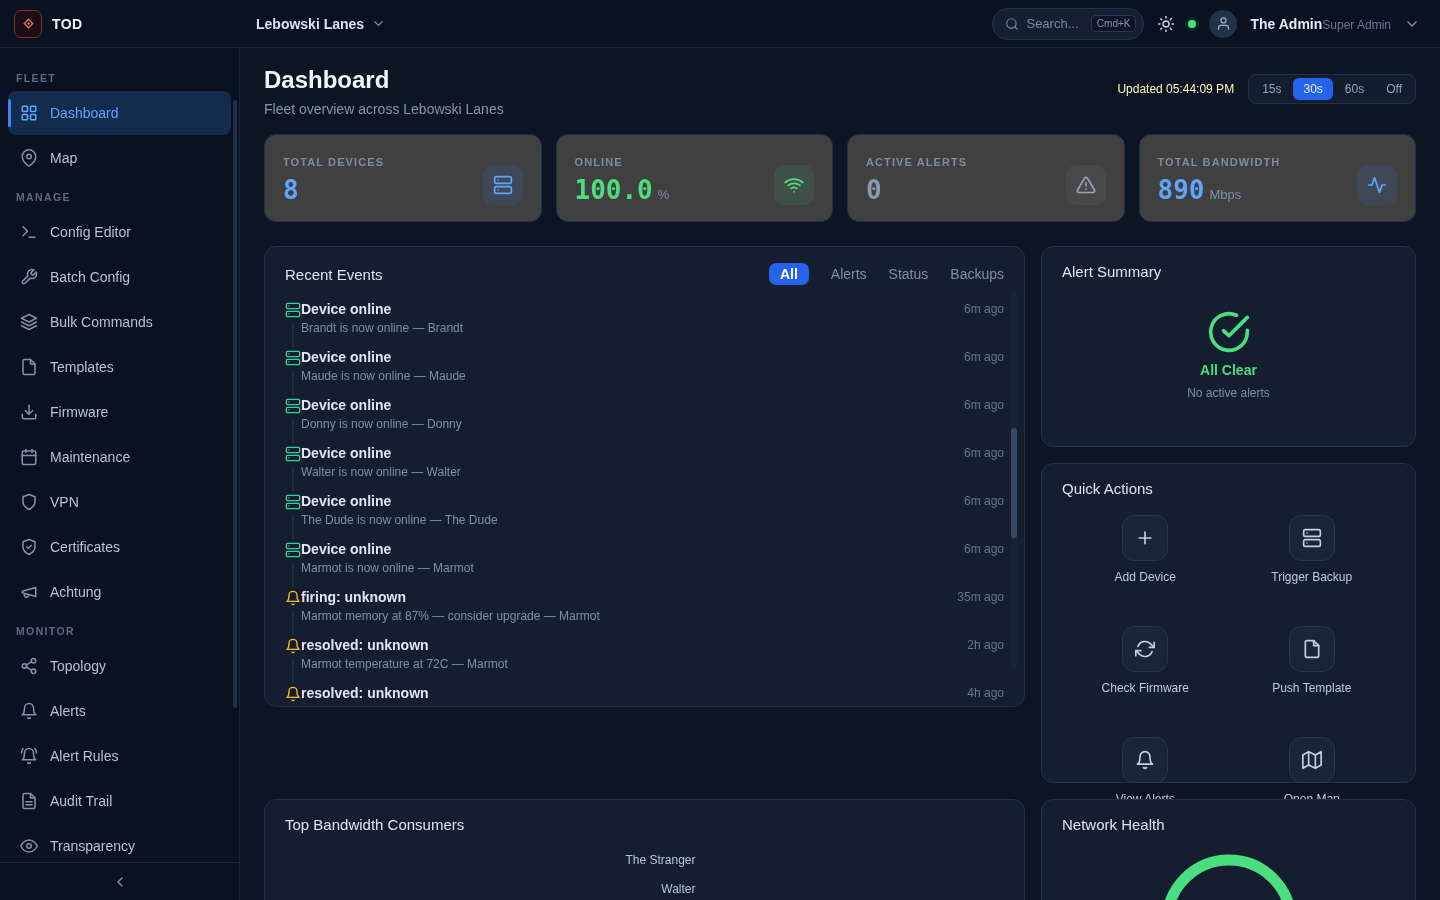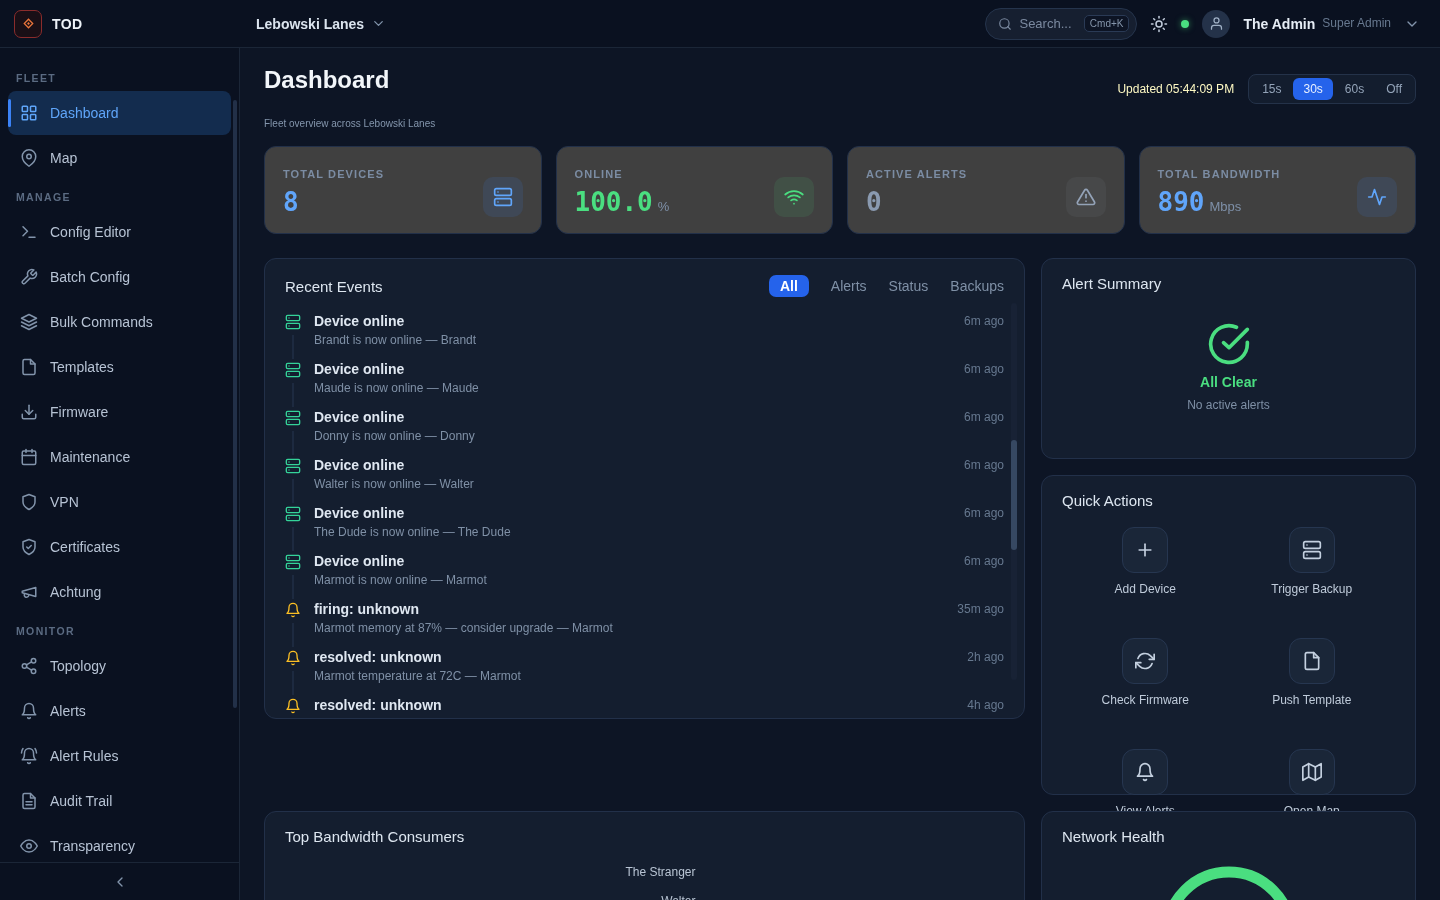--- a/index.html
+++ b/index.html
@@ -24,21 +24,21 @@
   .org svg, .user-chev { color:#8294ab; }
   .topbar-right { display:flex; align-items:center; gap:13px; }
   .search { width:152px; height:32px; background:#161f30; border:1px solid #25344c; border-radius:16px;
             display:flex; align-items:center; gap:7px; padding:0 7px 0 12px; color:#7b8aa0; font-size:13px; cursor:text; }
   .kbd { margin-left:auto; background:#0d1424; border:1px solid #2a3a55; border-radius:5px;
          font-size:10px; padding:2px 5px; color:#8595ab; white-space:nowrap; }
   .icon-btn { color:#c3cedd; cursor:pointer; display:flex; }
   .status-dot { width:8px; height:8px; border-radius:50%; background:#4ade80; box-shadow:0 0 6px rgba(74,222,128,.55); }
   .avatar { width:28px; height:28px; border-radius:50%; background:#243249; display:flex;
             align-items:center; justify-content:center; color:#9fb0c5; }
-  .user-meta { display:flex; align-items:flex-start; gap:7px; cursor:pointer; }
+  .user-meta { display:flex; align-items:flex-end; cursor:pointer; }
   .user-name { font-size:14px; font-weight:600; color:#e6edf5; }
   .user-role { font-size:12px; color:#67788f; }
 
   
   .shell { flex:1; display:flex; min-height:0; }
   .sidebar { width:240px; min-width:240px; background:#0a1120; border-right:1px solid #1b2637;
              position:relative; padding-top:14px; }
   .nav-label { font-size:10.5px; letter-spacing:.13em; color:#5b6b82; padding:10px 16px 6px; font-weight:700; }
   .nav-item { height:44px; margin:1px 8px; border-radius:8px; display:flex; align-items:center; gap:12px;
               padding:0 12px; color:#b7c3d4; font-size:14px; cursor:pointer; position:relative; }
@@ -49,21 +49,21 @@
                              border-radius:2px; background:#3b82f6; }
   .sidebar-scroll { position:absolute; right:2px; top:52px; width:4px; height:608px;
                     background:#223048; border-radius:2px; }
   .collapse { position:absolute; bottom:0; left:0; right:0; height:38px; border-top:1px solid #1b2637;
               display:flex; align-items:center; justify-content:center; color:#8294ab; cursor:pointer; }
 
   
   .content { flex:1; padding:18px 24px; position:relative; overflow:hidden; background:#0d1525; }
   .page-head { display:flex; justify-content:space-between; align-items:flex-start; }
   .page-title { font-size:24px; font-weight:700; color:#f2f6fa; }
-  .page-sub { font-size:10px; color:#8496ad; margin-top:24px; }
+  .page-sub { font-size:14px; color:#8496ad; margin-top:7px; }
   .head-right { display:flex; align-items:center; gap:14px; margin-top:8px; }
   .updated { font-size:12px; color:#fef9c3; }
   .segmented { display:flex; background:#131d2e; border:1px solid #243249; border-radius:8px; padding:3px; gap:2px; }
   .seg { font-size:12px; color:#93a3b8; padding:4px 10px; border-radius:6px; cursor:pointer; }
   .seg.active { background:#2563eb; color:#e8f0ff; }
 
   .stats-row { display:flex; gap:14px; margin-top:17px; }
   .stat-card { flex:1; background:#404040; border:1px solid #223049; border-radius:12px;
                padding:16px 18px; display:flex; justify-content:space-between; align-items:flex-end; height:88px; }
   .stat-label { font-size:11px; letter-spacing:.1em; color:#7b8ca3; font-weight:700; }
@@ -79,21 +79,21 @@
   .mid-row { display:flex; gap:16px; margin-top:24px; }
   .card { background:#141e2f; border:1px solid #223049; border-radius:12px; }
 
   .card-events { width:769px; height:461px; padding:16px 20px; overflow:hidden; position:relative; }
   .card-title { font-size:15px; font-weight:400; color:#dde6f0; }
   .events-head { display:flex; justify-content:space-between; align-items:center; }
   .tabs { display:flex; align-items:center; gap:22px; font-size:14px; color:#7f90a6; }
   .tab { cursor:pointer; }
   .tab.active { background:#2563eb; color:#ffffff; padding:3px 11px; border-radius:7px; font-weight:600; }
   .events-list { margin-top:14px; }
-  .evt { display:flex; gap:13px; height:48px;justify-content:center; }
+  .evt { display:flex; height:48px;justify-content:center; }
   .evt-rail { width:16px; display:flex; flex-direction:column; align-items:center; }
   .evt-rail svg { flex-shrink:0; margin-top:3px; }
   .evt-line { width:2px; flex:1; background:#1d2a40; margin-top:5px; }
   .evt-main { flex:1; min-width:0; }
   .evt-title { font-size:14px; font-weight:600; color:#dfe7f1; line-height:20px; }
   .evt-desc { font-size:12px; color:#7f90a6; line-height:16px; margin-top:1px;
               white-space:nowrap; overflow:hidden; text-overflow:ellipsis; }
   .evt-time { font-size:12px; color:#66788f; white-space:nowrap; margin-top:3px; }
   .evt-green { color:#34d399; } .evt-yellow { color:#fbbf24; }
   .scroll-track { position:absolute; right:7px; top:44px; bottom:38px; width:6px; background:#182235; border-radius:3px; }

